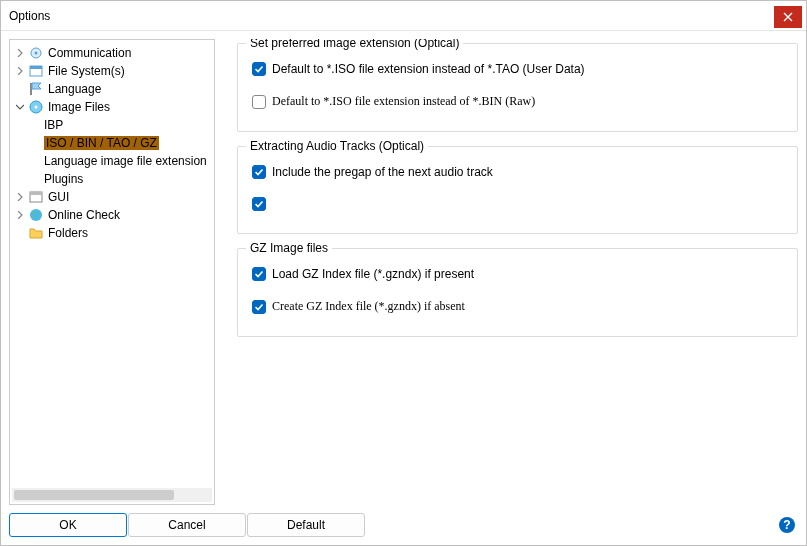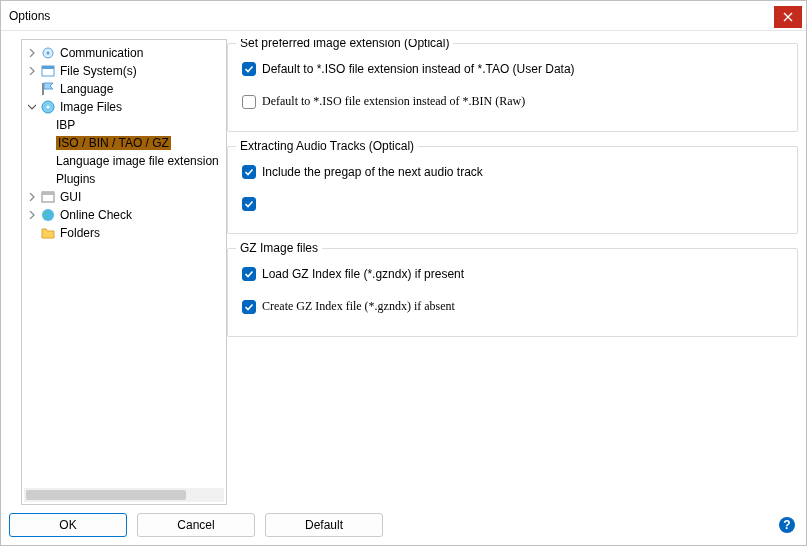--- a/index.html
+++ b/index.html
@@ -2,21 +2,21 @@
 <html><head>
 <meta charset="utf-8">
 <style>
   * { box-sizing: border-box; }
   html, body { margin: 0; padding: 0; font-family: "Segoe UI", Tahoma, sans-serif; font-size: 12px; color: #000; }
   .window { width: 807px; height: 546px; background: #fff; border: 1px solid #bfbfbf; display: flex; flex-direction: column; }
   .titlebar { height: 30px; display: flex; align-items: center; padding-left: 8px; border-bottom: 1px solid #e5e5e5; }
   .titlebar .title { font-size: 12px; }
   .titlebar .close { margin-left: auto; width: 28px; height: 22px; background: #c42b1c; display: flex; align-items: center; justify-content: center; margin-right: 4px; margin-top: 2px; cursor: pointer; }
   .titlebar .close svg { width: 10px; height: 10px; }
-  .body { flex: 1; display: flex; padding: 8px 8px 0 8px; gap: 0; overflow: hidden; margin-left: 12px; }
+  .body { flex: 1; display: flex; padding: 8px 8px 0 8px; gap: 22px; overflow: hidden; }
   .tree-panel { width: 206px; border: 1px solid #ccc; background: #fff; overflow-x: auto; overflow-y: auto; padding: 4px 0 18px 0; position: relative; }
   .tree-content { min-width: 240px; }
   .tree-row { display: flex; align-items: center; height: 18px; padding: 0 4px; white-space: nowrap; cursor: default; }
   .tree-row .chev { width: 12px; height: 12px; display: inline-flex; align-items: center; justify-content: center; margin-right: 2px; }
   .tree-row .chev svg { width: 8px; height: 8px; }
   .tree-row .icon { width: 16px; height: 16px; display: inline-flex; align-items: center; justify-content: center; margin-right: 4px; }
   .tree-row .label { font-size: 12px; }
   .tree-row.depth0 { padding-left: 4px; }
   .tree-row.depth1 { padding-left: 34px; }
   .tree-row.selected .label { background: #a16207; padding: 0 2px; }
@@ -27,21 +27,21 @@
   .groupbox { position: relative; border: 1px solid #dcdcdc; border-radius: 2px; padding: 18px 14px 22px 14px; margin-bottom: 14px; }
   .groupbox .legend { position: absolute; top: -8px; left: 8px; background: #fff; padding: 0 4px; font-size: 12px; }
   .check-row { display: flex; align-items: center; margin-bottom: 18px; }
   .check-row:last-child { margin-bottom: 0; font-family: Liberation Serif, serif; }
   .check-row .cb { width: 14px; height: 14px; border: 1px solid #888; border-radius: 3px; margin-right: 6px; display: flex; align-items: center; justify-content: center; cursor: pointer; }
   .check-row .cb.checked { background: #0067c0; border-color: #0067c0; }
   .check-row .cb.checked svg { width: 10px; height: 10px; }
   .check-row .cb:not(.checked) svg { display: none; }
   .check-row .lbl { font-size: 12px; }
 
-  .footer { height: 40px; display: flex; align-items: center; padding: 0 10px 0 8px; gap: 10px; }
+  .footer { height: 40px; display: flex; align-items: center; padding: 0 10px 0 8px; gap: 1px; }
   .btn { height: 24px; border: 1px solid #ccc; background: #fdfdfd; border-radius: 3px; padding: 0 12px; font-size: 12px; display: flex; align-items: center; justify-content: center; cursor: pointer; min-width: 118px; }
   .btn.primary { border-color: #0078d4; }
   .help-icon { margin-left: auto; width: 18px; height: 18px; display: flex; align-items: center; justify-content: center; cursor: pointer; }
 </style>
 </head>
 <body>
 
 <div class="window">
 
   <div class="titlebar">

